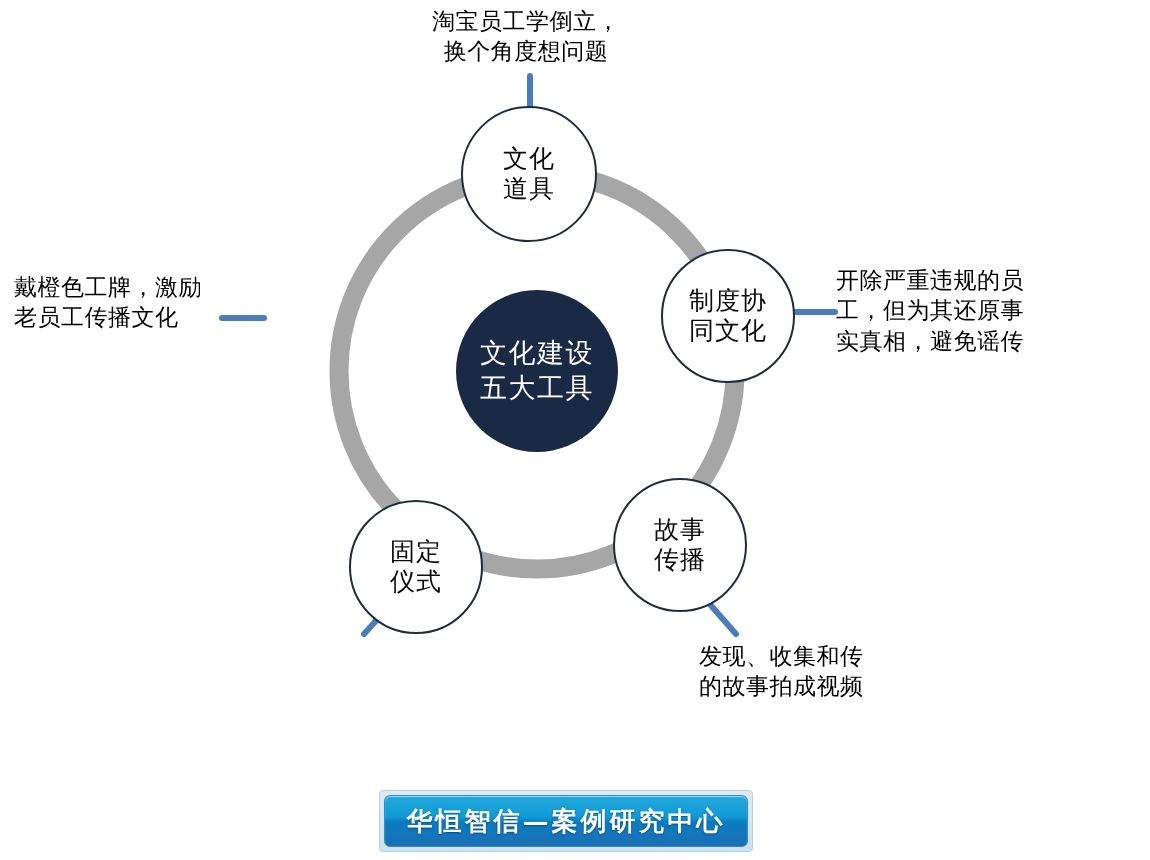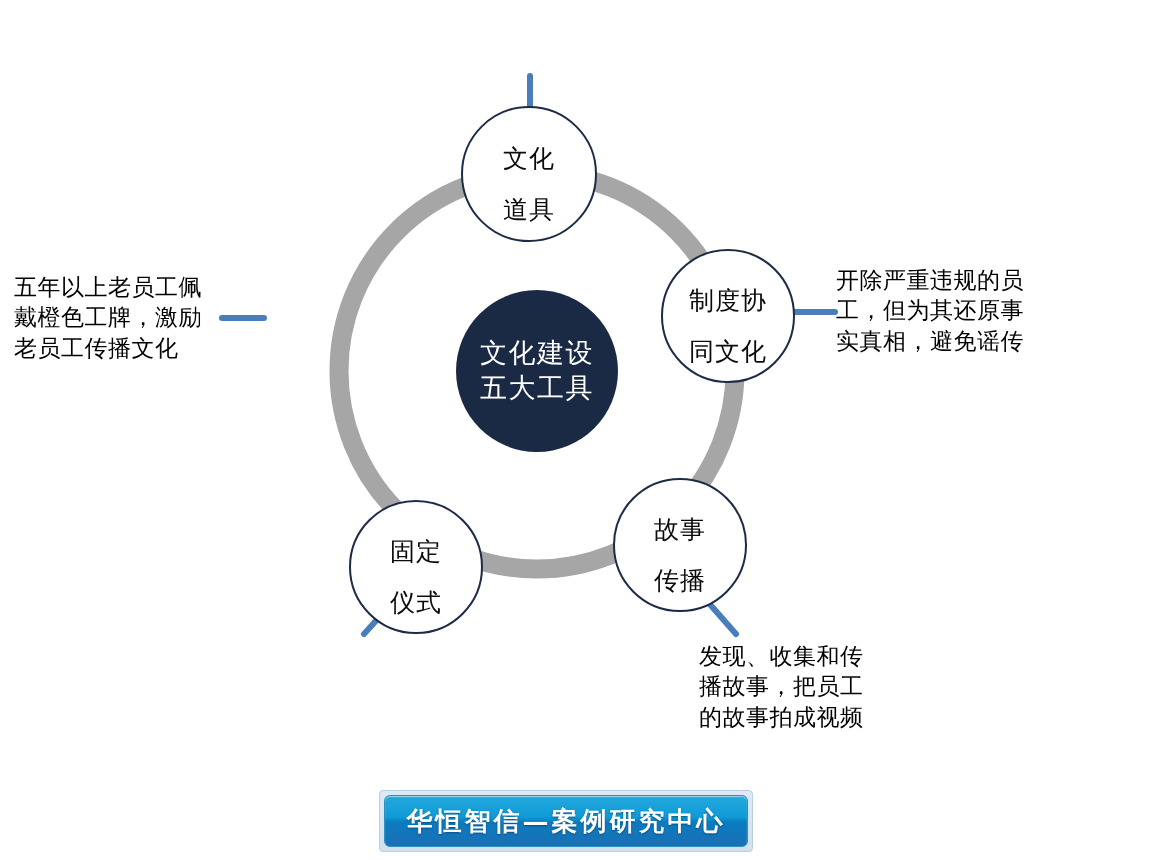--- a/index.html
+++ b/index.html
@@ -39,21 +39,21 @@
     flex-direction: column;
     align-items: center;
     justify-content: center;
     color: #0b0b0b;
     font-size: 25px;
     line-height: 1.22;
     letter-spacing: 1px;
     text-align: center;
     z-index: 5;
   }
-  .node span { display: block; white-space: nowrap; margin-top: 21px; }
+  .node span { display: block; white-space: nowrap; }
 
   .node-top    { left: 461px; top: 106px; width: 136px; height: 136px; }
   .node-right  { left: 661px; top: 249px; width: 134px; height: 134px; }
   .node-bright { left: 613px; top: 478px; width: 134px; height: 134px; }
   .node-bleft  { left: 349px; top: 500px; width: 134px; height: 134px; }
   .node-left   { left: 262px; top: 251px; width: 134px; height: 134px; }
 
   
   .hub {
     position: absolute;
@@ -165,37 +165,39 @@
     <span>固定</span>
     <span>仪式</span>
   </div>
 
 
   <div class="hub">
     <span>文化建设</span>
     <span>五大工具</span>
   </div>
 
+  <div class="callout callout-top">
+    <span>淘宝员工学倒立，</span>
+    <span>换个角度想问题</span>
+  </div>
 
   <div class="callout callout-right">
     <span>开除严重违规的员</span>
     <span>工，但为其还原事</span>
     <span>实真相，避免谣传</span>
   </div>
 
   <div class="callout callout-left">
-    <span>五年以上老员工佩</span>
     <span>戴橙色工牌，激励</span>
     <span>老员工传播文化</span>
   </div>
 
 
   <div class="callout callout-bright">
     <span>发现、收集和传</span>
-    <span>播故事，把员工</span>
     <span>的故事拍成视频</span>
   </div>
 
   <div class="footer-banner">
     <div class="footer-inner">
       <div class="footer-text">华恒智信—案例研究中心</div>
     </div>
   </div>
 
 </div>

